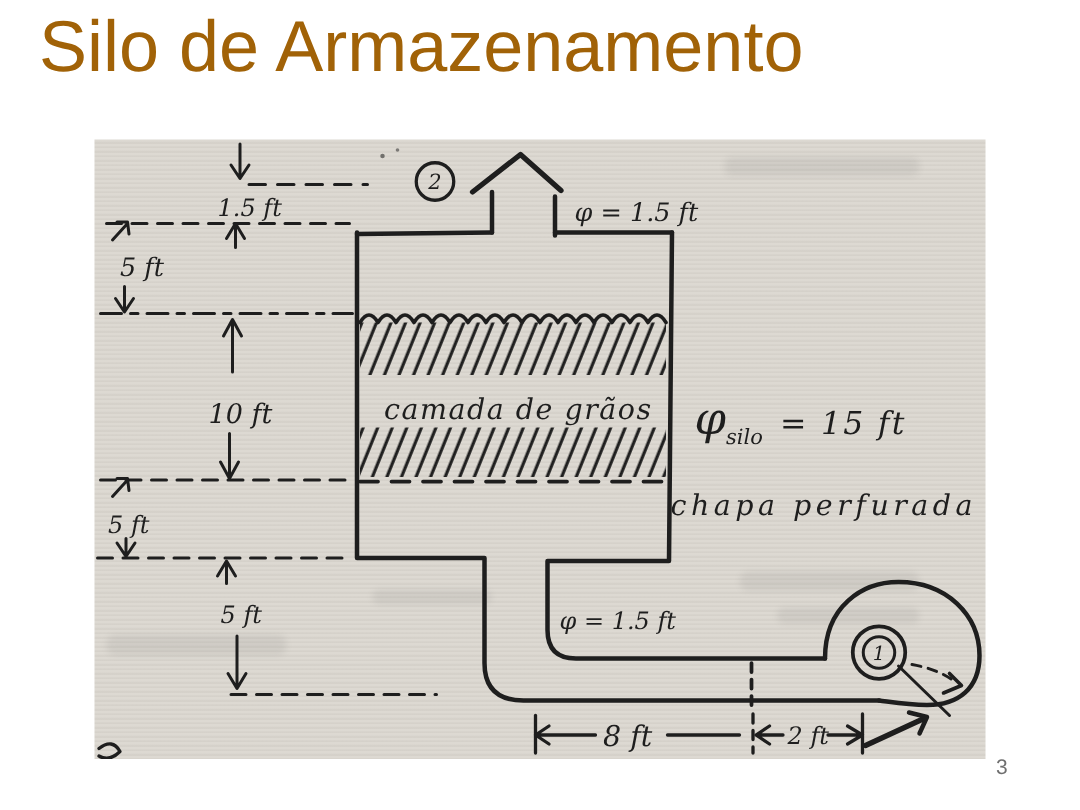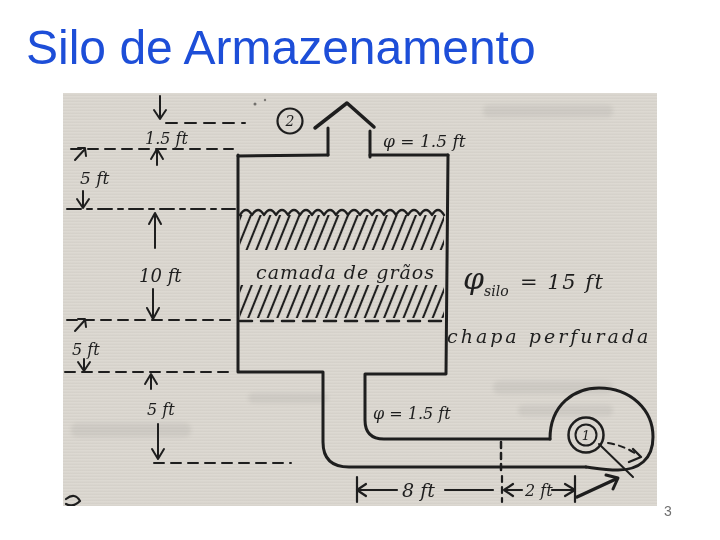--- a/index.html
+++ b/index.html
@@ -1,19 +1,19 @@
 <!DOCTYPE html>
 <html><head>
 <meta charset="utf-8">
 <style>
   html,body{margin:0;padding:0;background:#ffffff;}
   .slide{position:relative;width:720px;height:540px;background:#ffffff;overflow:hidden;
          font-family:"Liberation Sans", sans-serif;}
-  .title{position:absolute;left:26px;top:20px;font-size:48px;line-height:1.15;font-weight:400;
-         color:#1d4ed8;letter-spacing:0;white-space:nowrap;}
+  .title{position:absolute;left:26px;top:4px;font-size:48px;line-height:1.15;font-weight:400;
+         color:#a16207;letter-spacing:0;white-space:nowrap;}
   .scan{position:absolute;left:63px;top:93px;width:594px;height:413px;background-color:#DBD7D0;
         background-image:repeating-linear-gradient(180deg,
           rgba(255,255,255,0.05) 0px, rgba(255,255,255,0.05) 1px,
           rgba(110,105,95,0.05) 2px, rgba(110,105,95,0.05) 3px);}
   .scan svg{display:block;}
   .page-number{position:absolute;left:664px;top:503px;font-size:14px;color:#6f6f6f;}
   .ink{stroke:#1e1e1e;fill:none;stroke-linecap:round;stroke-linejoin:round;}
   .hw{font-family:"DejaVu Serif", serif;font-style:italic;fill:#1e1e1e;stroke:none;}
 </style>
 </head>

